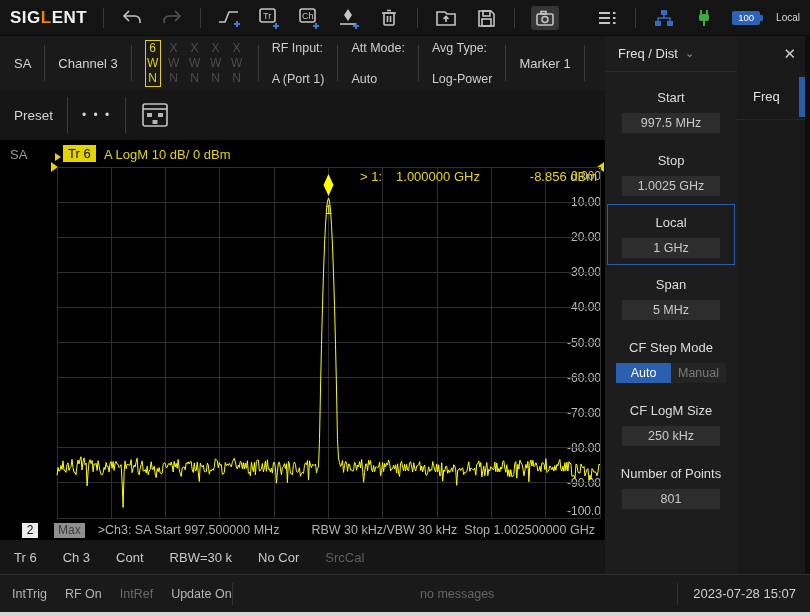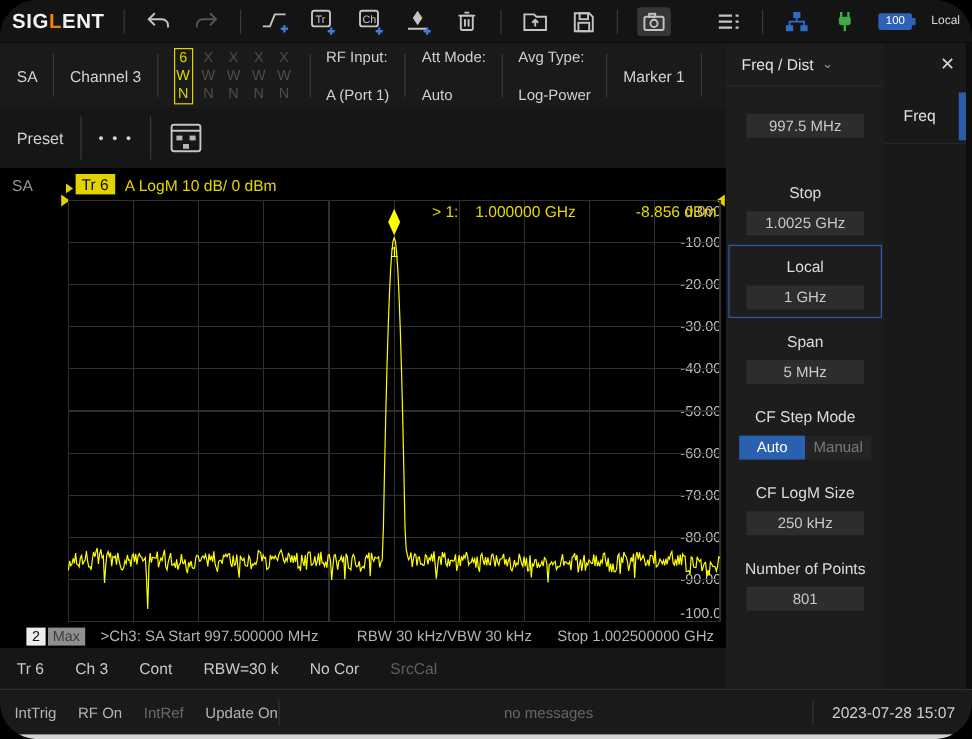--- a/index.html
+++ b/index.html
@@ -1,18 +1,18 @@
 <!DOCTYPE html>
 <html><head>
 <meta charset="utf-8">
 <style>
   * { margin:0; padding:0; box-sizing:border-box; }
   html,body { background:#000; }
   body { font-family:"Liberation Sans", sans-serif; }
-  #screen { position:relative; width:810px; height:616px; background:#161616; overflow:hidden; color:#cfcfcf;border-radius:31px; }
+  #screen { position:relative; width:810px; height:616px; background:#161616; overflow:hidden; color:#cfcfcf; }
   .abs { position:absolute; }
 
   
   #toolbar { left:0; top:0; width:810px; height:36px; background:#141414; display:flex; align-items:center; padding:0 10px; gap:16px; border-bottom:1px solid #0b0b0b; }
   #logo { font-size:17px; font-weight:bold; letter-spacing:.5px; color:#f2f2f2; white-space:nowrap; }
   #logo .accent { color:#f08200; }
   .tsep { width:1px; height:20px; background:#3a3a3a; flex:0 0 auto; }
   .tbtn { width:24px; height:24px; display:flex; align-items:center; justify-content:center; flex:0 0 auto; }
   .tbtn svg { display:block; }
   .icon-stroke { stroke:#c4c4c4; fill:none; stroke-width:1.6; }
@@ -49,21 +49,21 @@
   #grid-area { left:57px; top:27px; width:543px; height:351px; }
   #plot-svg { overflow:visible; display:block; }
   .ytick { position:absolute; right:4px; font-size:12px; color:#bcbcbc; white-space:nowrap; }
   #marker-readout { left:360px; top:29px; width:237px; display:flex; font-size:13px; color:#e8d800; white-space:nowrap; }
   #marker-readout .mr-freq { margin-left:14px; }
   #marker-readout .mr-amp { margin-left:auto; }
   .ref-tri-left  { left:51px;  top:22px; width:0; height:0; border-left:7px solid #e3d300; border-top:5px solid transparent; border-bottom:5px solid transparent; }
   .ref-tri-right { left:597px; top:22px; width:0; height:0; border-right:7px solid #e3d300; border-top:5px solid transparent; border-bottom:5px solid transparent; }
   #plot-footer { left:0; top:380px; width:605px; height:20px; display:flex; align-items:center; padding-left:22px; font-size:12.5px; color:#b2b2b2; white-space:nowrap; }
   #badge-tracenum { background:#ededed; color:#111; width:16px; height:15px; line-height:15px; text-align:center; font-size:12px; }
-  #badge-tracemode { background:#8f8f8f; color:#3d3d3d; height:15px; line-height:15px; padding:0 4px; font-size:12px; margin-left:2px; }
+  #badge-tracemode { background:#8f8f8f; color:#3d3d3d; height:15px; line-height:15px; padding:0 4px; font-size:12px; margin-left:16px; }
   #pf-left { margin-left:13px; }
   #pf-mid { margin-left:32px; }
   #pf-right { margin-left:auto; margin-right:10px; }
 
   
   #tab-strip { left:0; top:540px; width:605px; height:34px; display:flex; align-items:center; gap:26px; padding-left:14px; }
   .bt-item { font-size:13px; color:#c9c9c9; white-space:nowrap; }
   .bt-item.dim { color:#5f5f5f; }
 
   
@@ -359,20 +359,21 @@
   </div>
   <div id="bottom-strip" class="abs"></div>
 
   <div id="side-panel" class="abs">
     <div id="panel-header">
       <span>Freq / Dist</span>
       <span id="panel-chevron">⌄</span>
     </div>
     <div id="side-panel-items">
         <div class="panel-item">
+          <div class="panel-label">Start</div>
           <div class="panel-value">997.5 MHz</div>
         </div>
         <div class="panel-item">
           <div class="panel-label">Stop</div>
           <div class="panel-value">1.0025 GHz</div>
         </div>
         <div class="panel-item focused">
           <div class="panel-label">Local</div>
           <div class="panel-value">1 GHz</div>
         </div>

